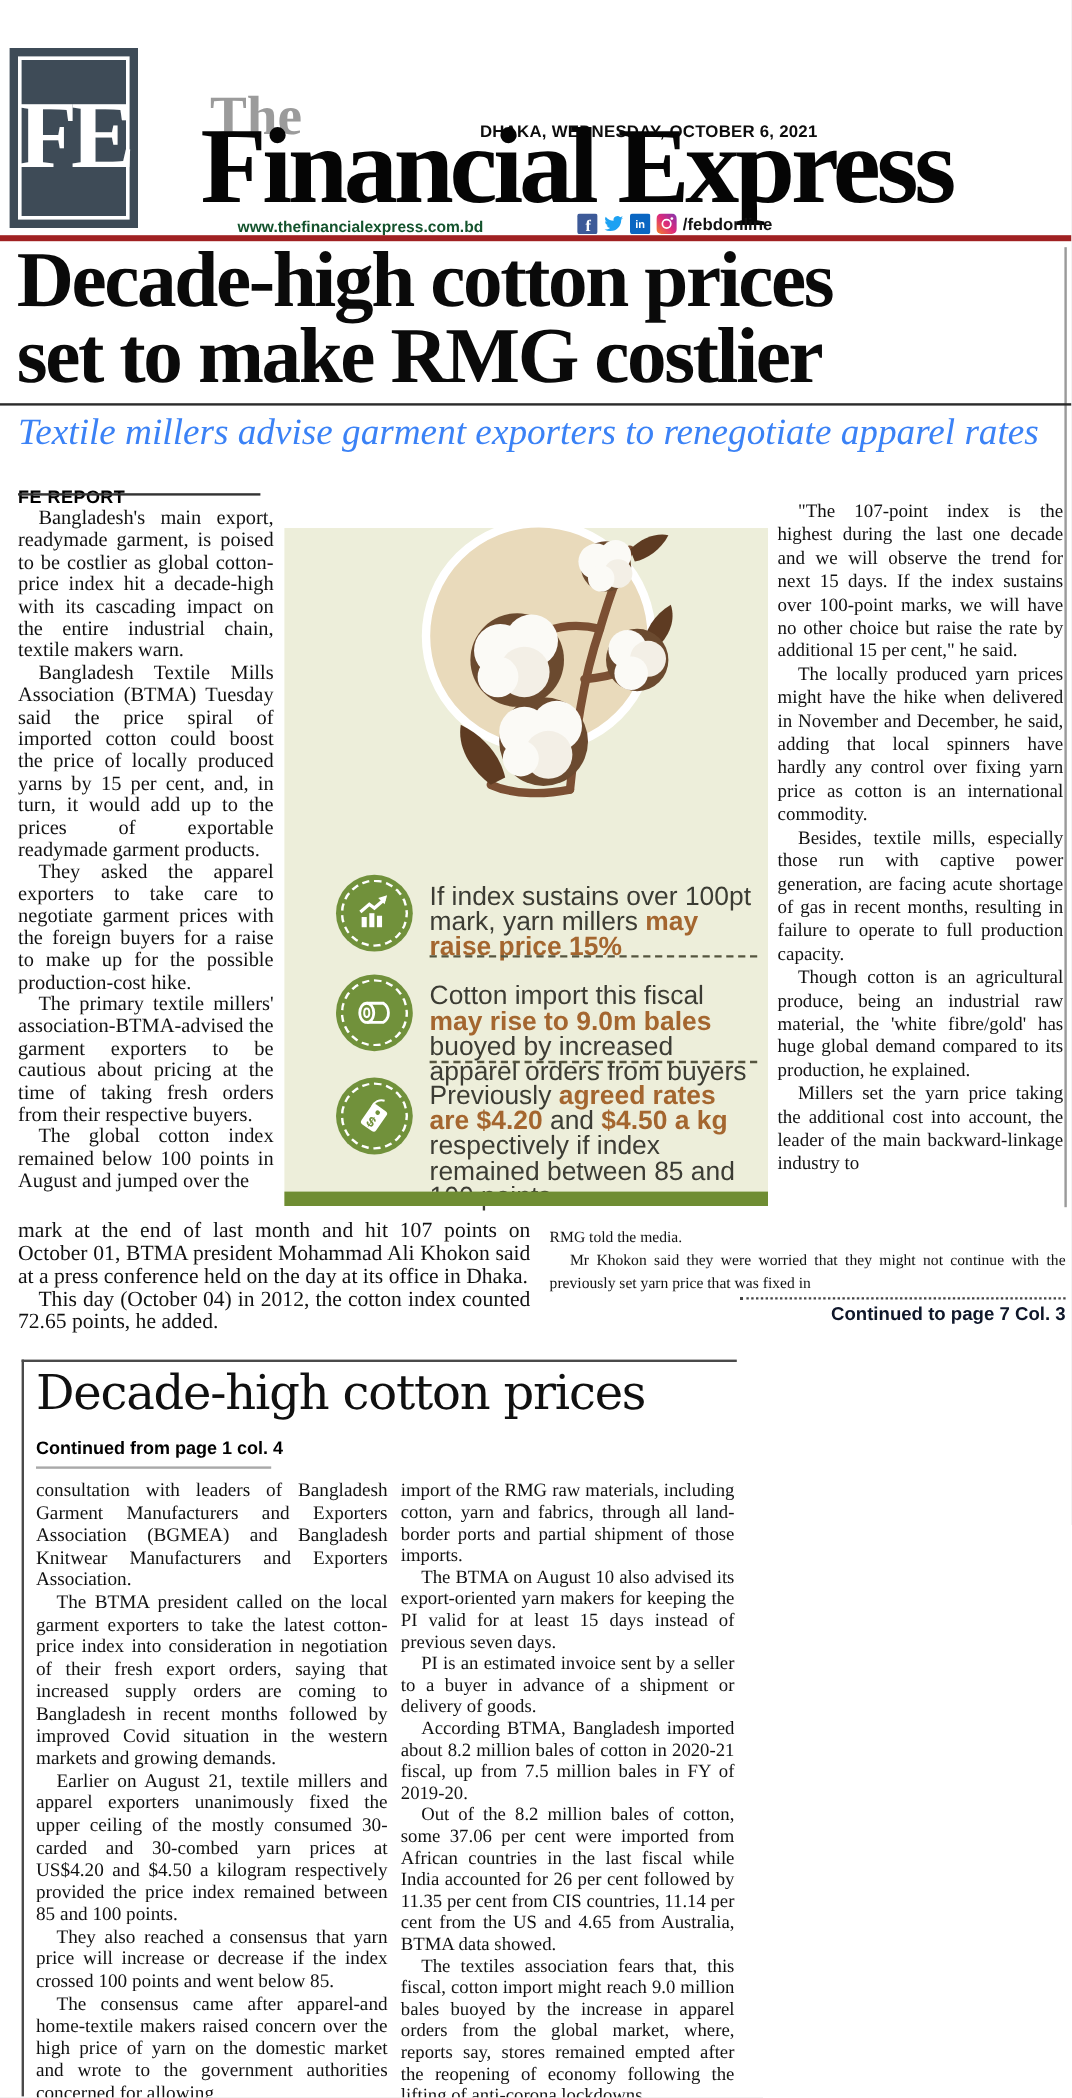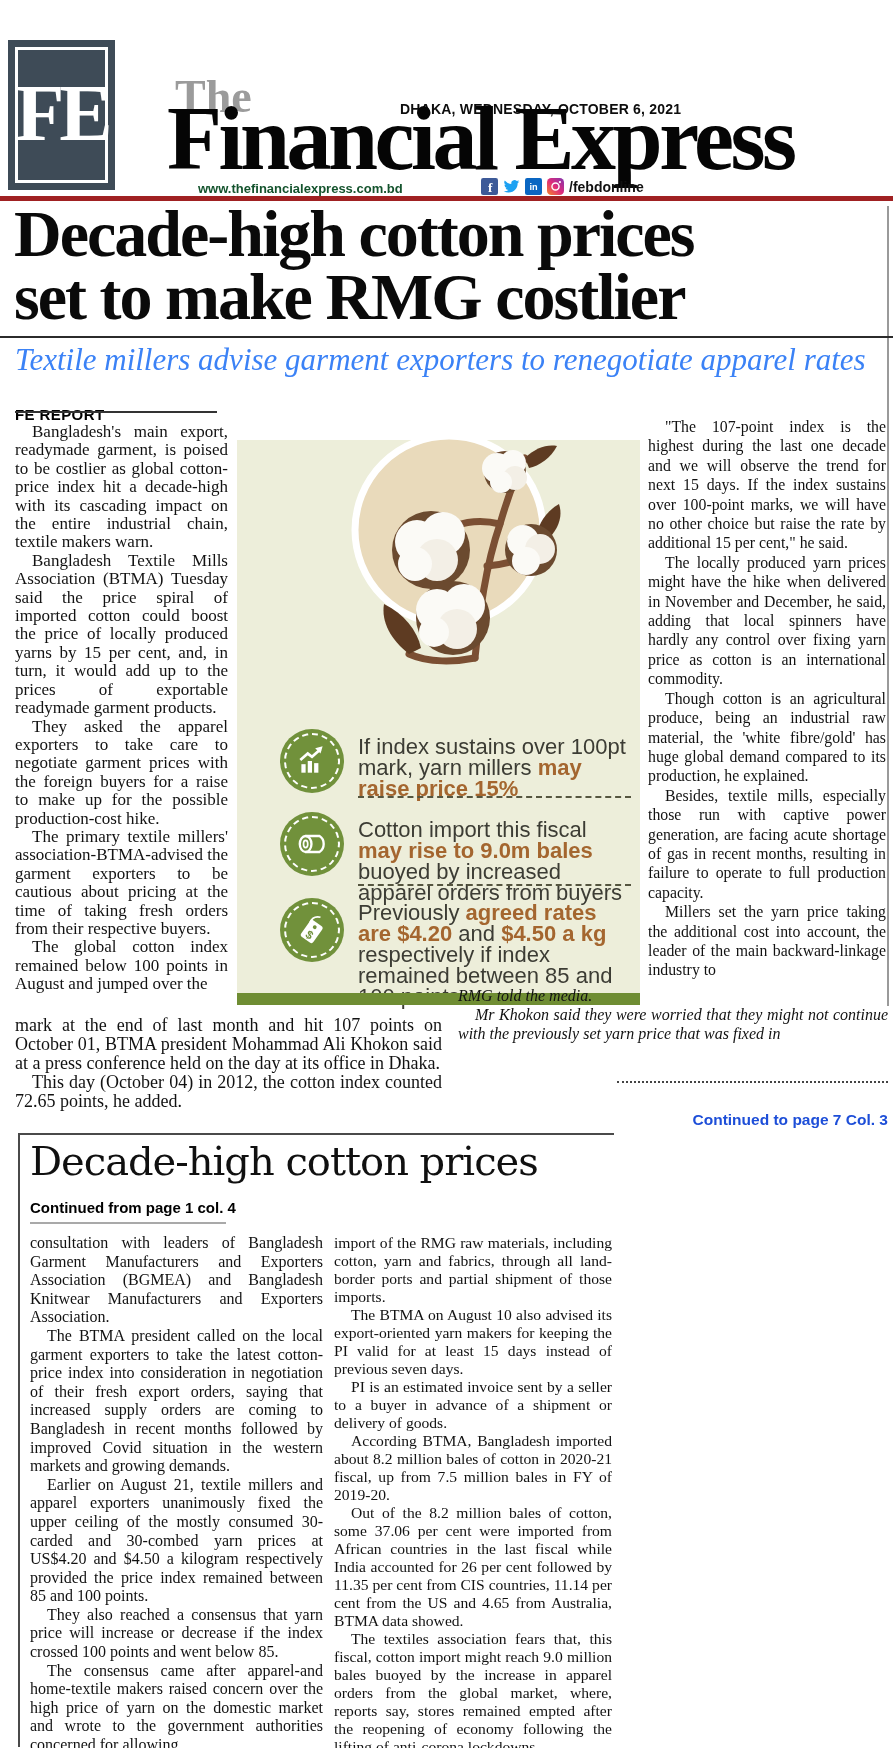--- a/index.html
+++ b/index.html
@@ -29,24 +29,24 @@
   .subhead{left:15px;top:343px;width:875px;font:italic 31px/1.1 "Liberation Serif",serif;color:#3b82f6;}
   .byline{left:15px;top:406px;font:bold 15px "Liberation Sans",sans-serif;color:#000;letter-spacing:.4px;}
   .byline-rule{left:15px;top:411px;width:202px;height:2px;background:#333;}
 
   
   .ncol p{margin:0;text-indent:17px;text-align:justify;hyphens:auto;}
   .ncol p.ni{text-indent:0;}
   .colL{left:15px;top:423px;width:213px;font-size:17px;line-height:18.4px;}
   .colR{left:648px;top:417px;width:238px;font-size:15.8px;line-height:19.4px;}
   .belowL{left:15px;top:1016px;width:427px;font-size:18px;line-height:19px;}
-  .belowR{left:458px;top:986px;width:430px;font-size:16px;line-height:19px;font-style:italic;}
+  .belowR{left:458px;top:1021px;width:430px;font-size:13px;line-height:19px;}
   .dotrule{left:617px;top:1081px;width:271px;border-top:2px dotted #444;height:0;}
   .contd{left:458px;top:1087px;width:430px;text-align:right;
-         font:bold 15.5px "Liberation Sans",sans-serif;color:#1d4ed8;margin-top:24px;}
+         font:bold 15.5px "Liberation Sans",sans-serif;color:#0f172a;}
 
   
   .infobox{left:237px;top:440px;width:403px;height:565px;background:#edeeda;}
   .greenbar{position:absolute;left:0;bottom:0;width:100%;height:12px;background:#6f8d33;}
   .ig-circle{position:absolute;width:64px;height:64px;border-radius:50%;background:#71913b;}
   .ig-circle::after{content:"";position:absolute;left:4px;top:4px;right:4px;bottom:4px;
                     border:2px dashed #fff;border-radius:50%;}
   .ig-circle svg{position:absolute;left:50%;top:50%;transform:translate(-50%,-50%);z-index:2;}
   .ig-text{position:absolute;left:121px;width:272px;font-family:"Liberation Sans",sans-serif;
            font-size:22px;line-height:21px;color:#3c3c34;}
@@ -128,22 +128,22 @@
     <p>Bangladesh's main export, readymade garment, is poised to be costlier as global cotton-price index hit a decade-high with its cascading impact on the entire industrial chain, textile makers warn.</p>
     <p>Bangladesh Textile Mills Association (BTMA) Tuesday said the price spiral of imported cotton could boost the price of locally produced yarns by 15 per cent, and, in turn, it would add up to the prices of exportable readymade garment products.</p>
     <p>They asked the apparel exporters to take care to negotiate garment prices with the foreign buyers for a raise to make up for the possible production-cost hike.</p>
     <p>The primary textile millers' association-BTMA-advised the garment exporters to be cautious about pricing at the time of taking fresh orders from their respective buyers.</p>
     <p>The global cotton index remained below 100 points in August and jumped over the</p>
   </div>
 
   <div class="abs ncol colR">
     <p>"The 107-point index is the highest during the last one decade and we will observe the trend for next 15 days. If the index sustains over 100-point marks, we will have no other choice but raise the rate by additional 15 per cent," he said.</p>
     <p>The locally produced yarn prices might have the hike when delivered in November and December, he said, adding that local spinners have hardly any control over fixing yarn price as cotton is an international commodity.</p>
+    <p>Besides, textile mills, especially those run with captive power generation, are facing acute shortage of gas in recent months, resulting in failure to operate to full production capacity.</p>
     <p>Though cotton is an agricultural produce, being an industrial raw material, the 'white fibre/gold' has huge global demand compared to its production, he explained.</p>
-    <p>Besides, textile mills, especially those run with captive power generation, are facing acute shortage of gas in recent months, resulting in failure to operate to full production capacity.</p>
     <p>Millers set the yarn price taking the additional cost into account, the leader of the main backward-linkage industry to</p>
   </div>
 
   <div class="abs infobox">
 
     <svg style="position:absolute;left:86px;top:-14px;" width="248" height="248" viewBox="0 0 248 248">
       <circle cx="126" cy="104" r="94" fill="#e9dabb" stroke="#ffffff" stroke-width="7"></circle>
       <g stroke="#7b4f33" stroke-width="7" fill="none" stroke-linecap="round">
         <path d="M152,232 C157,185 162,142 177,98 C184,74 192,50 202,32"></path>
         <path d="M177,98 C152,92 130,97 110,112"></path>

